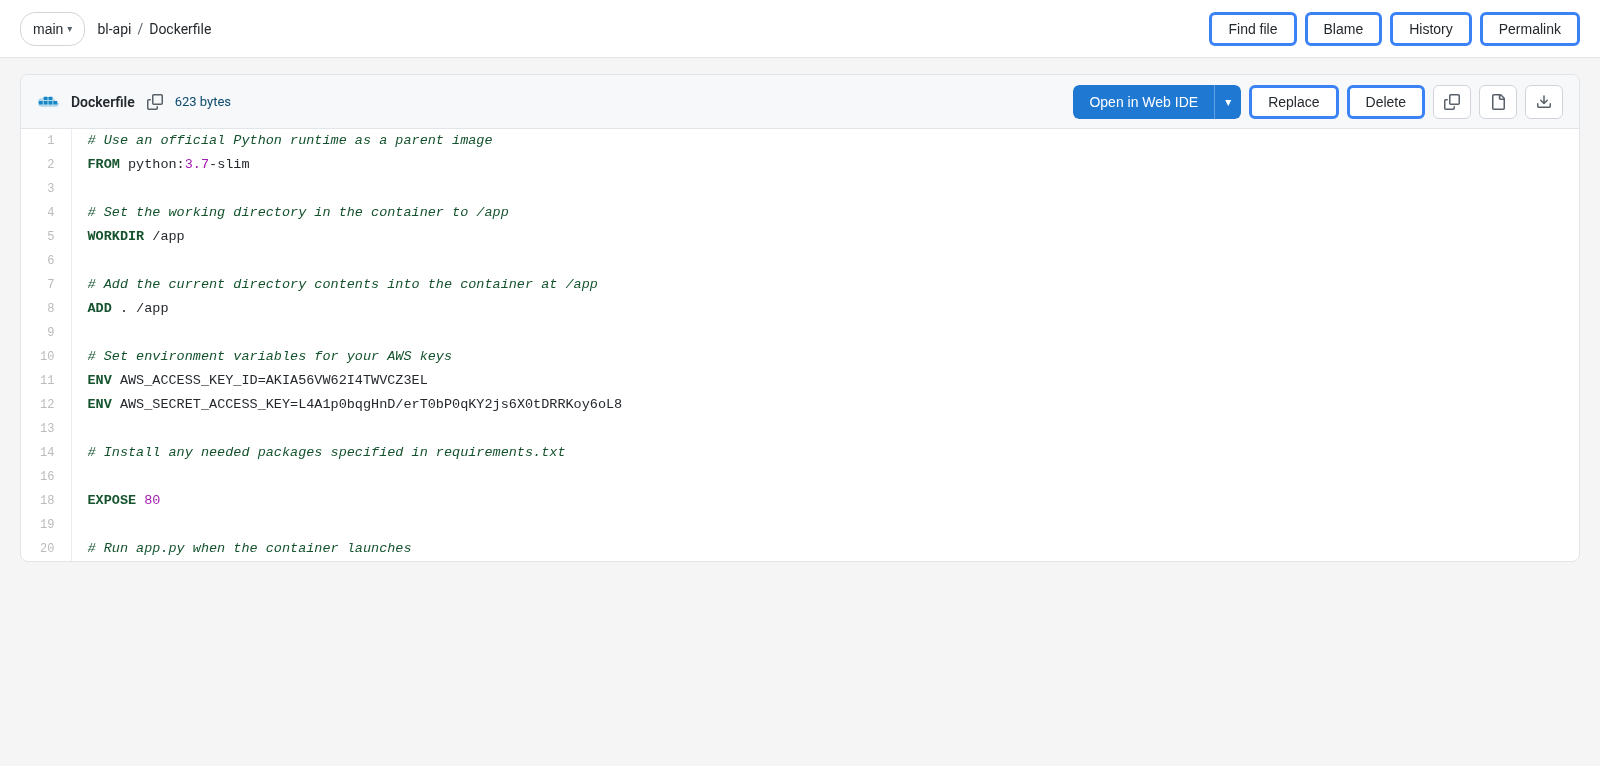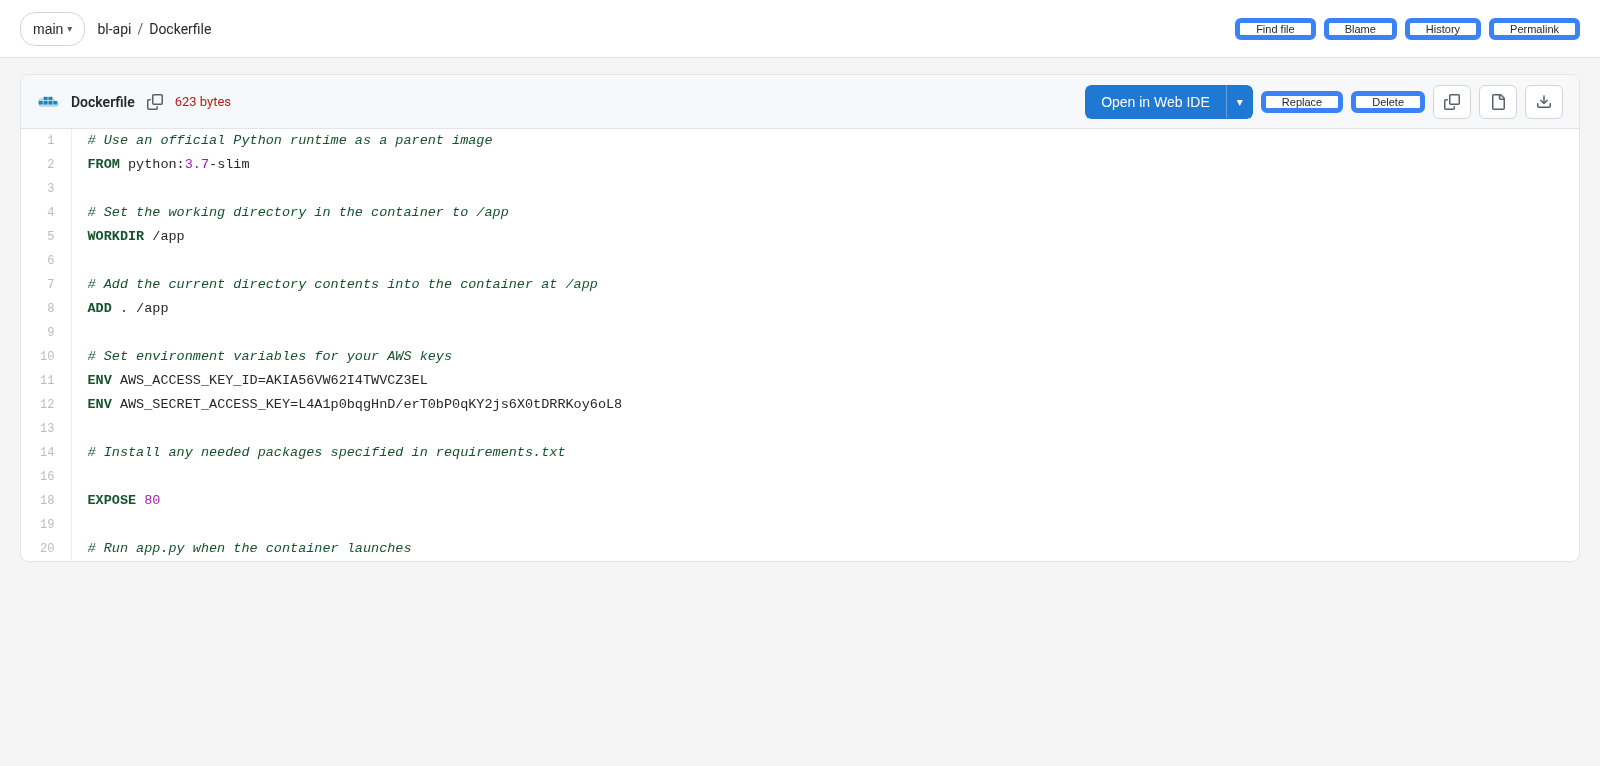--- a/index.html
+++ b/index.html
@@ -51,29 +51,29 @@
     }
     .breadcrumb .separator {
       color: #586069;
     }
     .top-bar-right {
       display: flex;
       align-items: center;
       gap: 8px;
     }
     .btn-outline {
-      border: 5px solid #3b82f6;
+      border: 3px solid #3b82f6;
       border-radius: 6px;
       padding: 6px 16px;
-      font-size: 11px;
+      font-size: 14px;
       font-weight: 500;
       color: #24292e;
       background: #fff;
       cursor: pointer;
-      height: 18px;
+      height: 34px;
       display: flex;
       align-items: center;
     }
 
     
     .file-container {
       margin: 16px 20px;
       border: 1px solid #e1e4e8;
       border-radius: 8px;
       background: #fff;
@@ -115,21 +115,21 @@
       background: none;
       border: none;
       cursor: pointer;
       color: #586069;
       display: flex;
       align-items: center;
       padding: 2px;
     }
     .file-size {
       font-size: 13px;
-      color: #b91c1c;
+      color: #0c4a6e;
     }
     .file-header-right {
       display: flex;
       align-items: center;
       gap: 8px;
       padding-left: 44px;
     }
     .btn-primary {
       background: #1f78d1;
       color: #fff;

